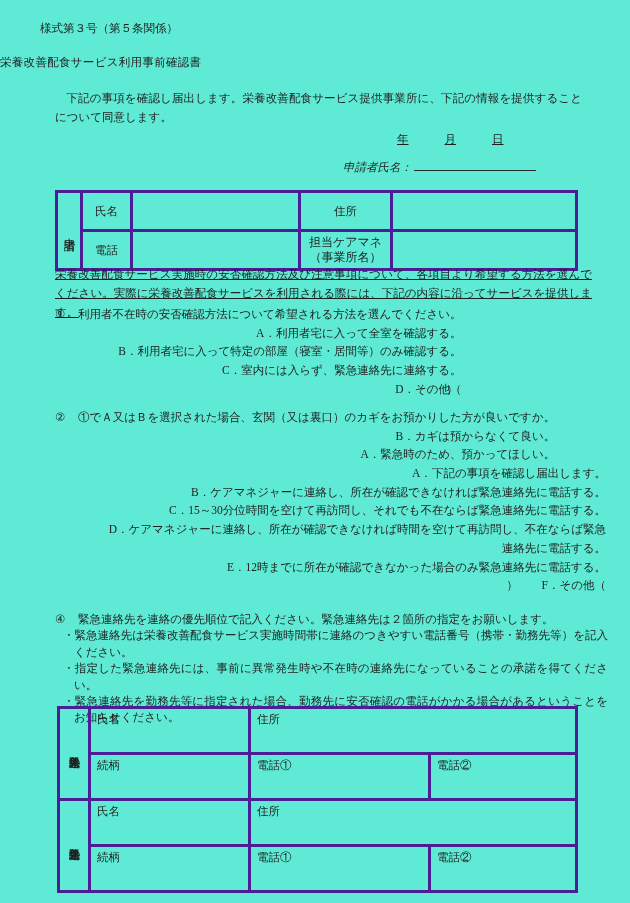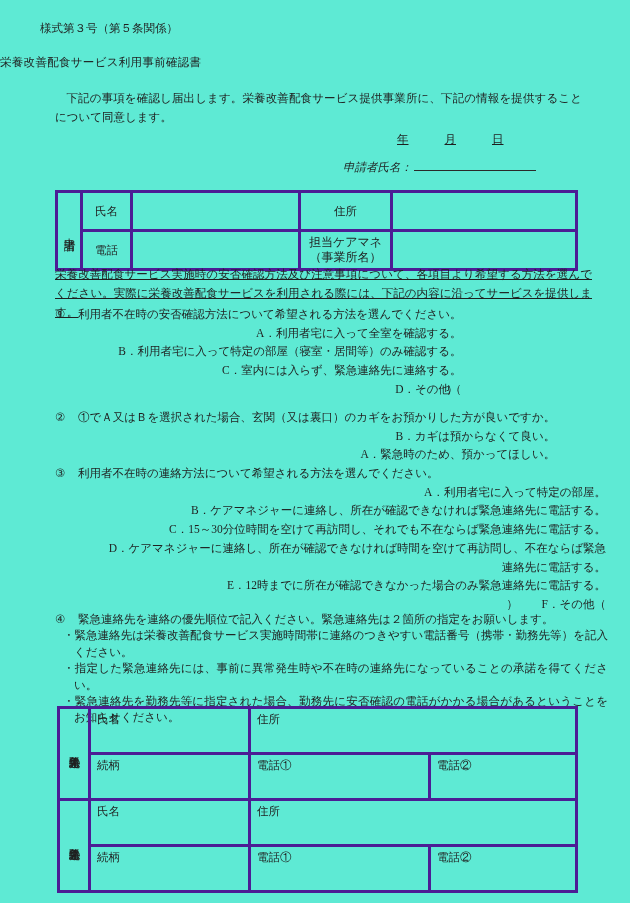--- a/index.html
+++ b/index.html
@@ -134,24 +134,21 @@
 
   <div class="abs sec sec2">
     <div class="q-line">
       <span class="q-num">②</span><span>①でＡ又はＢを選択された場合、玄関（又は裏口）のカギをお預かりした方が良いですか。</span>
     </div>
     <div class="opt"><span class="okey">B．</span><span>カギは預からなくて良い。</span></div>
     <div class="opt"><span class="okey">A．</span><span>緊急時のため、預かってほしい。</span></div>
   </div>
 
   <div class="abs sec sec3">
-    <div class="q-line">
-      <span class="q-num">③</span><span>利用者不在時の連絡方法について希望される方法を選んでください。</span>
-    </div>
-    <div class="opt"><span class="okey">A．</span><span>利用者宅に入って特定の部屋。</span></div>
+    <div class="opt"><span class="okey">A．</span><span>下記の事項を確認し届出します。</span></div>
     <div class="opt"><span class="okey">B．</span><span>ケアマネジャーに連絡し、所在が確認できなければ緊急連絡先に電話する。</span></div>
     <div class="opt"><span class="okey">C．</span><span>15～30分位時間を空けて再訪問し、それでも不在ならば緊急連絡先に電話する。</span></div>
     <div class="opt"><span class="okey">D．</span><span>ケアマネジャーに連絡し、所在が確認できなければ時間を空けて再訪問し、不在ならば緊急連絡先に電話する。</span></div>
     <div class="opt"><span class="okey">E．</span><span>12時までに所在が確認できなかった場合のみ緊急連絡先に電話する。</span></div>
     <div class="opt"><span class="okey">F．</span><span>その他（</span><span class="close-paren close-f">）</span></div>
   </div>
 
   <div class="abs sec sec4">
     <div class="q-line">
       <span class="q-num">④</span><span>緊急連絡先を連絡の優先順位で記入ください。緊急連絡先は２箇所の指定をお願いします。</span>

